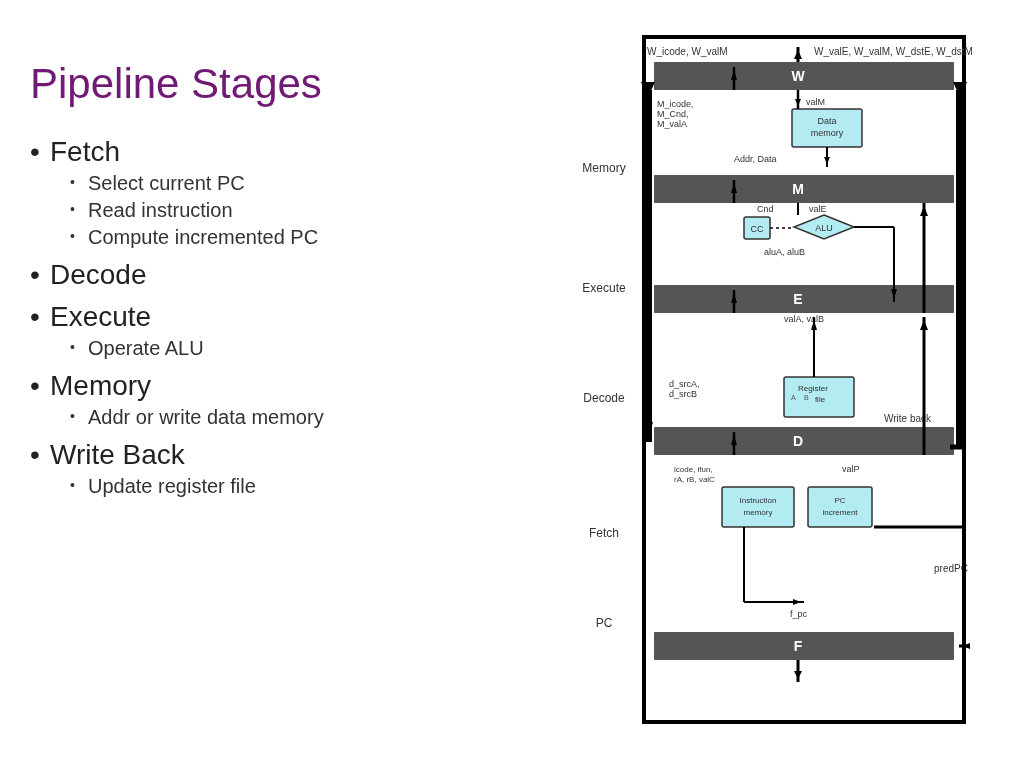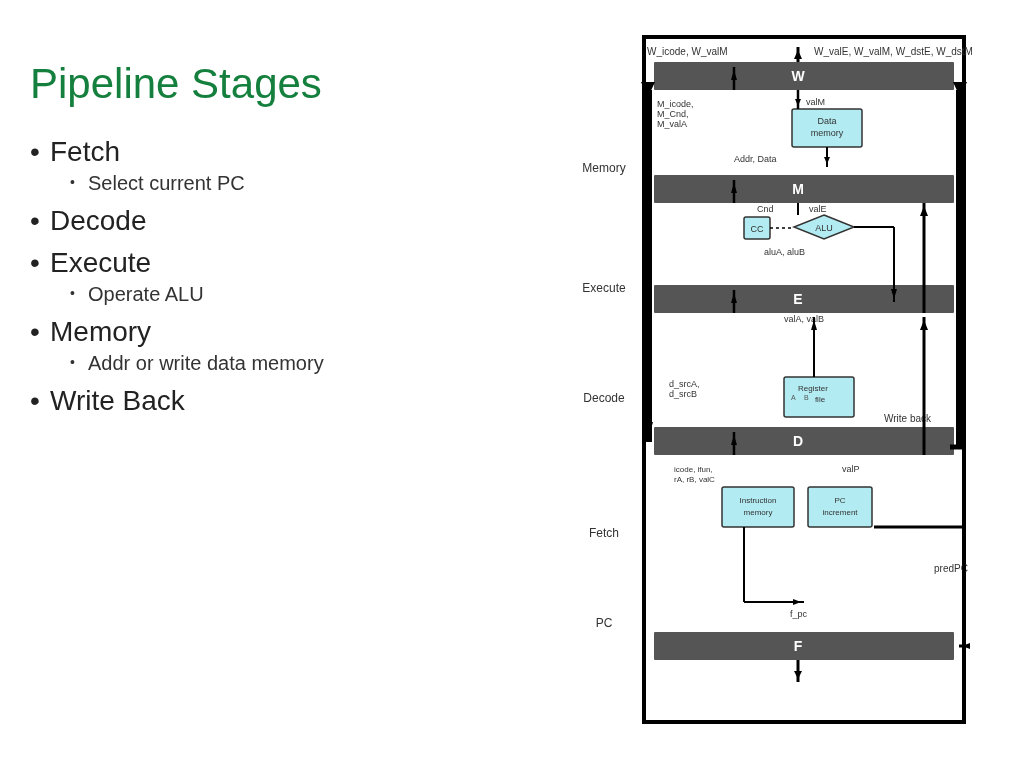--- a/index.html
+++ b/index.html
@@ -16,21 +16,21 @@
     .left-panel {
       position: absolute;
       left: 30px;
       top: 60px;
       width: 460px;
     }
 
     .page-title {
       font-size: 42px;
       font-weight: 300;
-      color: #15803d;
+      color: #701a75;
       margin-bottom: 28px;
     }
 
     .bullet-list {
       list-style: none;
       padding: 0;
     }
 
     .bullet-list > li {
       font-size: 28px;
@@ -89,20 +89,22 @@
 <body>
 
 <div class="left-panel">
   <h1 class="page-title">Pipeline Stages</h1>
   <ul class="bullet-list">
 
     <li>
       <span>Fetch</span>
       <ul class="sub-list">
         <li>Select current PC</li>
+        <li>Read instruction</li>
+        <li>Compute incremented PC</li>
       </ul>
     </li>
 
     <li>
       <span>Decode</span>
     </li>
 
     <li>
       <span>Execute</span>
       <ul class="sub-list">
@@ -112,20 +114,23 @@
 
     <li>
       <span>Memory</span>
       <ul class="sub-list">
         <li>Addr or write data memory</li>
       </ul>
     </li>
 
     <li>
       <span>Write Back</span>
+      <ul class="sub-list">
+        <li>Update register file</li>
+      </ul>
     </li>
   </ul>
 </div>
 
 <div class="diagram-container">
   <svg class="diagram-svg" viewBox="0 0 470 710" xmlns="http://www.w3.org/2000/svg">
 
     <rect x="100" y="10" width="320" height="685" fill="none" stroke="black" stroke-width="4"></rect>
 
     <text x="103" y="28" font-size="10" fill="#333">W_icode, W_valM</text>

